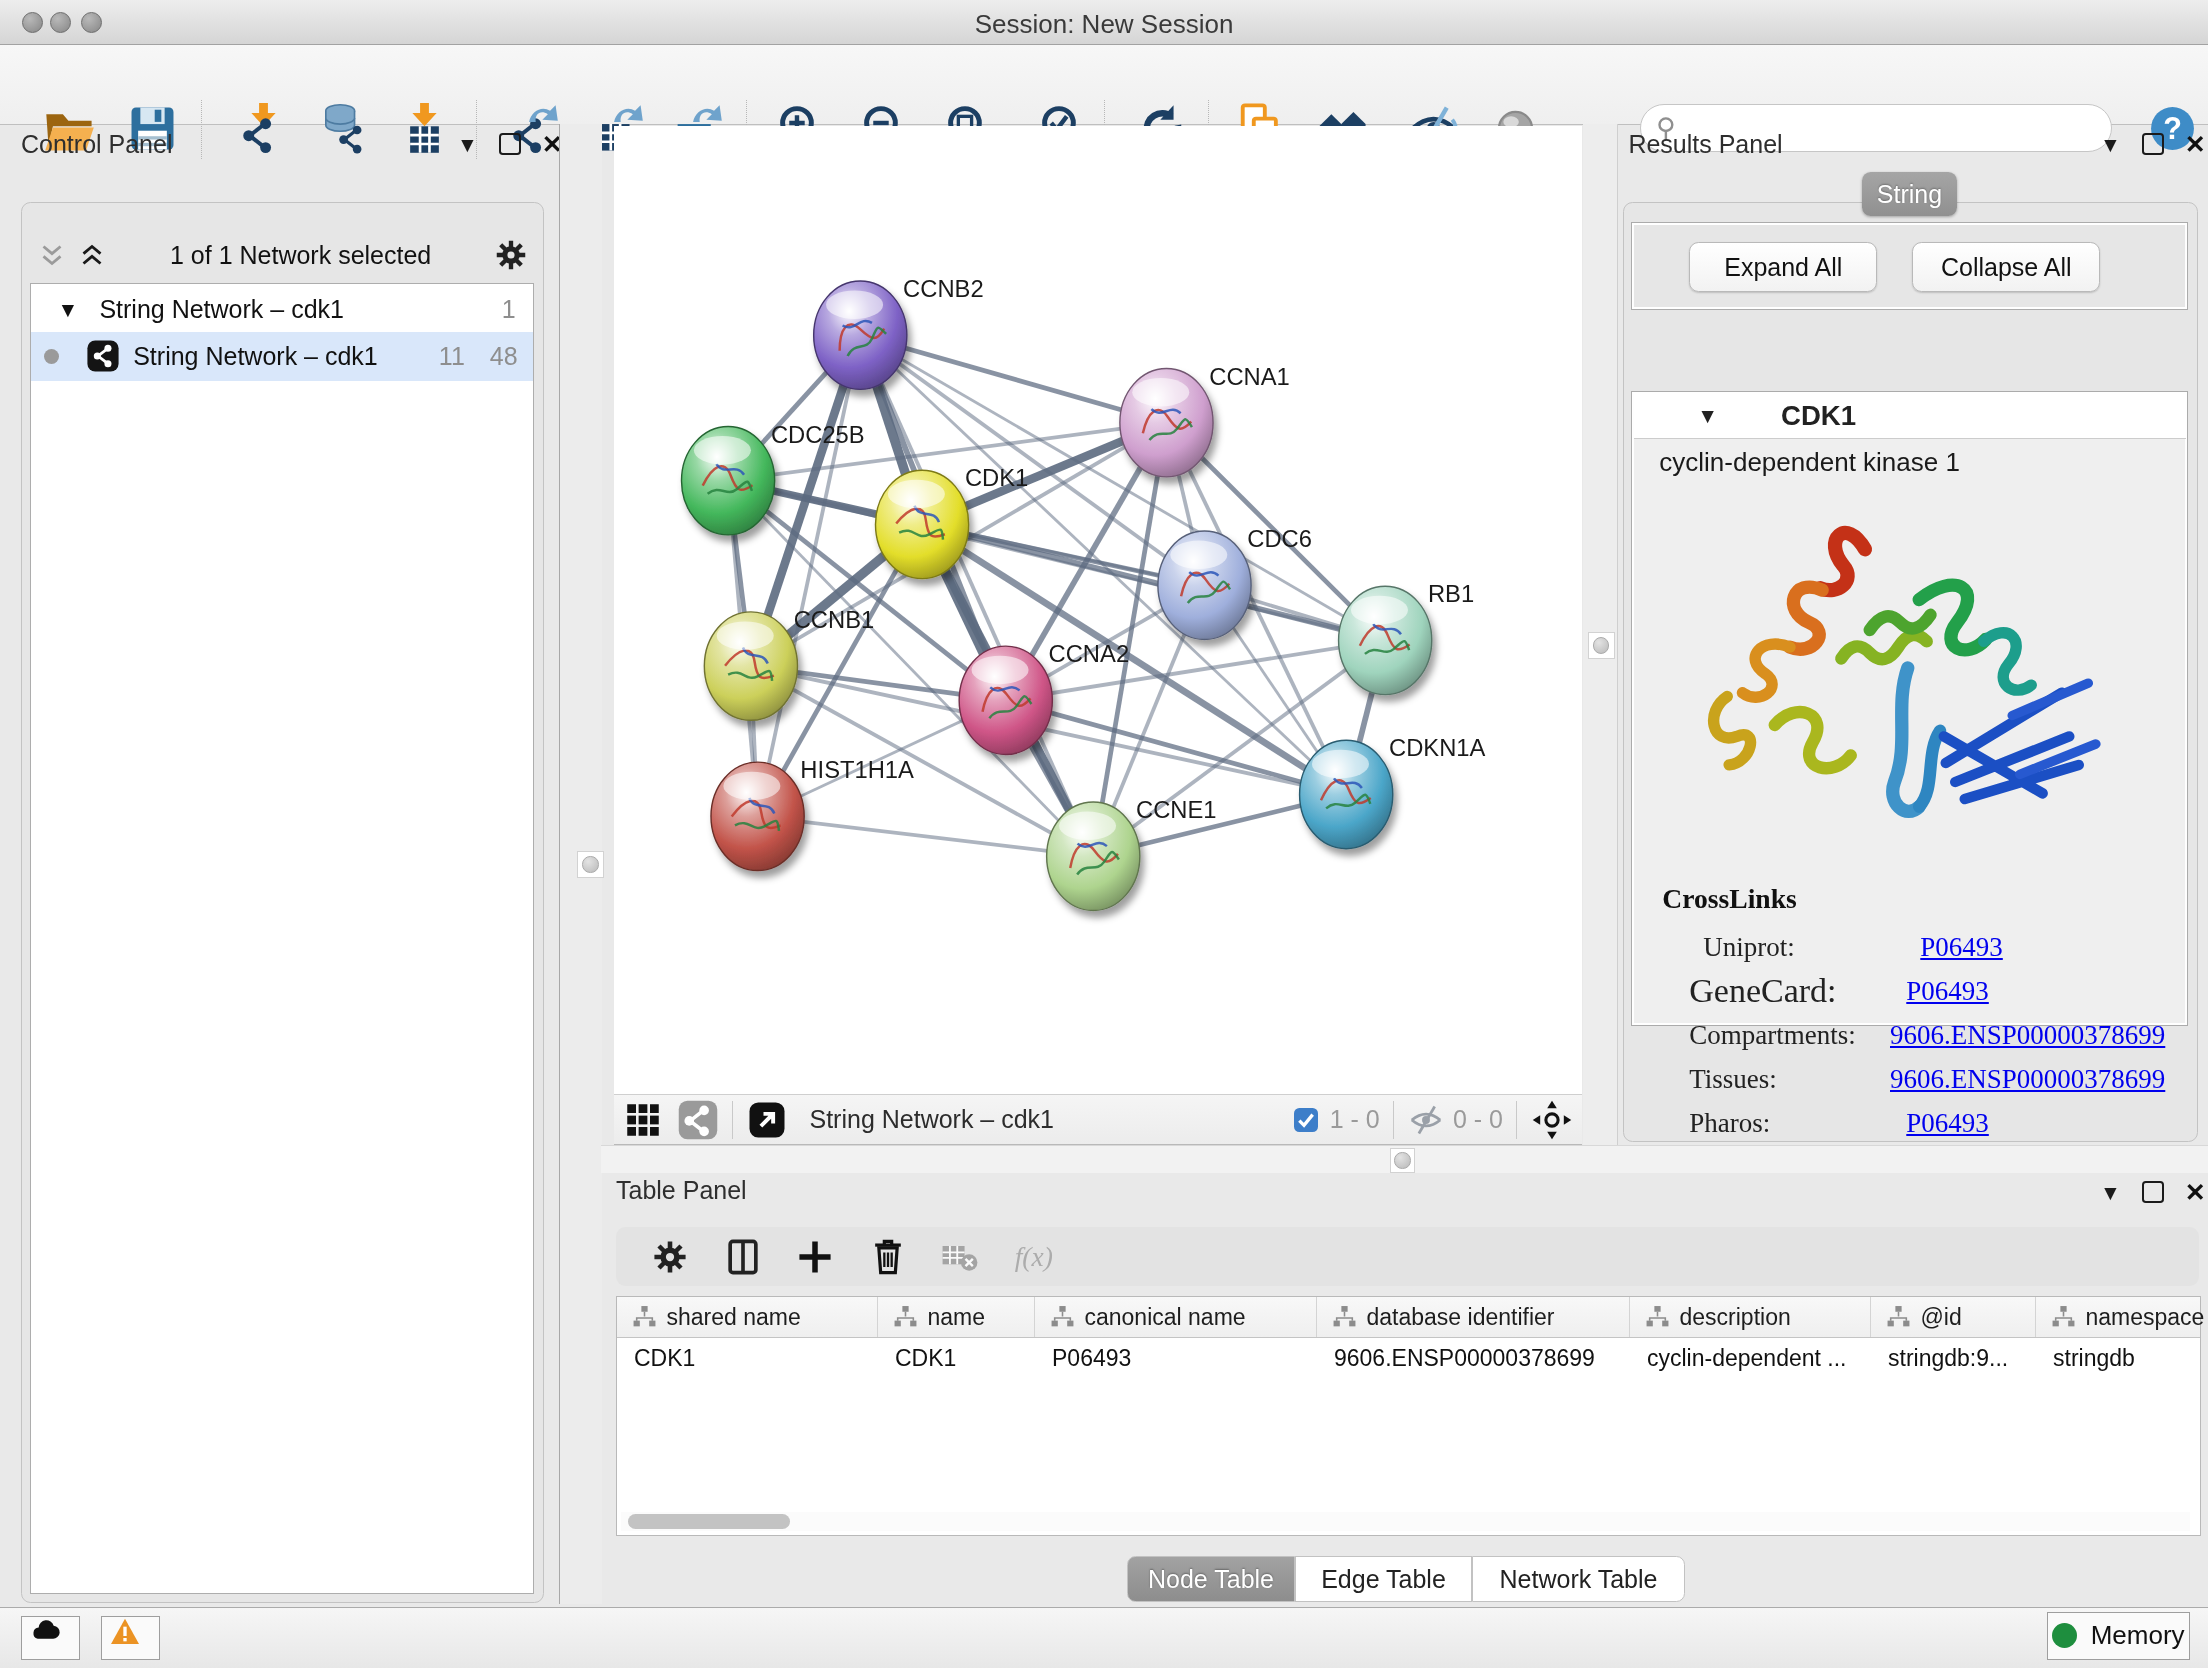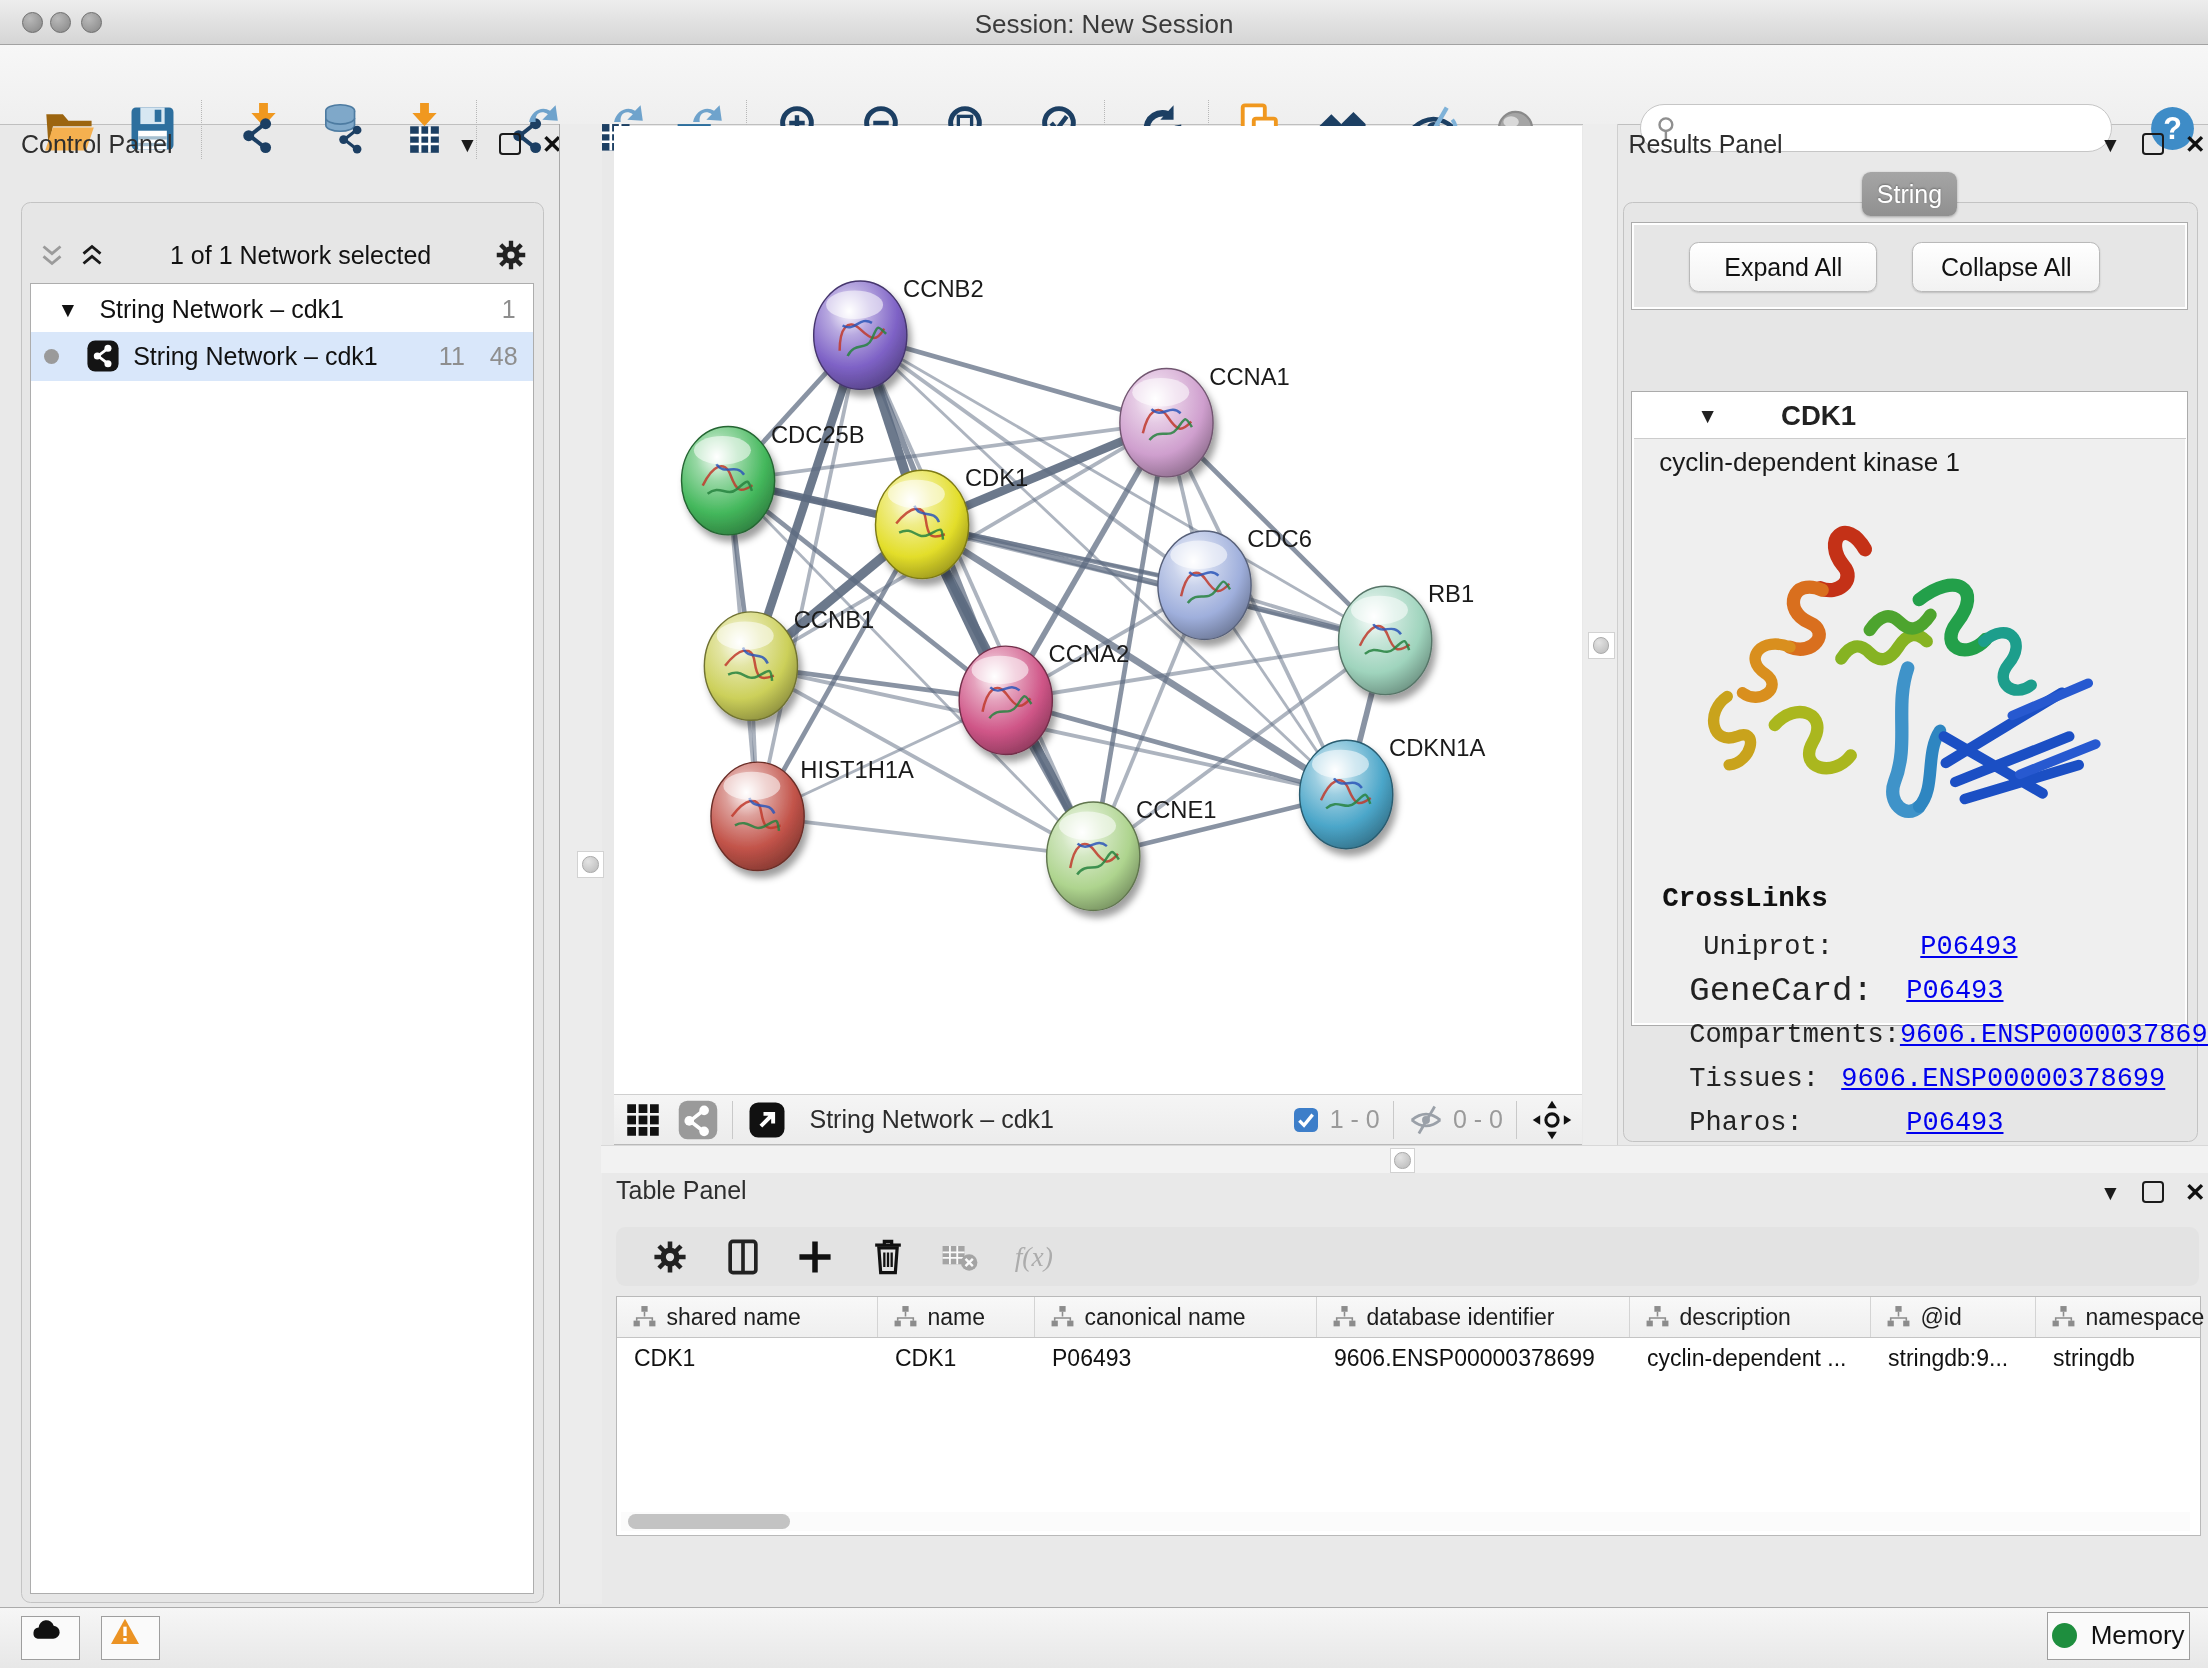--- a/index.html
+++ b/index.html
@@ -47,21 +47,21 @@
   .split-chip{background:#fff;border:1px solid #d2d2d2;display:flex;align-items:center;justify-content:center}
   .split-dot{width:14.3px;height:14.3px;border-radius:50%;
      background:radial-gradient(circle at 35% 30%,#e3e3e3,#b9b9b9);border:1px solid #ababab}
   
   .stringtab{background:linear-gradient(#a5a5a5,#909090);color:#fff;font-size:25px;
      border-radius:8.6px;display:flex;align-items:center;justify-content:center;
      text-shadow:0 -1px 1.9px rgba(0,0,0,.3);box-shadow:0 1px 2.9px rgba(0,0,0,.3);cursor:pointer}
   .btn{background:linear-gradient(#ffffff,#f2f2f2);border:1px solid #b9b9b9;border-radius:9.5px;
      font-size:25px;color:#111;display:flex;align-items:center;justify-content:center;cursor:pointer;
      box-shadow:0 1px 1.9px rgba(0,0,0,.18)}
-  .serif{font-family:Liberation Mono, monospace}
+  .serif{font-family:Liberation Serif, serif}
   .xlink{color:#0000ee;text-decoration:underline;cursor:pointer}
   
   .tp-ico{width:44px;height:44px}
   .tp-ico svg{width:100%;height:100%}
   .tbl-head{display:flex;background:linear-gradient(#f8f8f8,#efefef);border-bottom:1.9px solid #c4c4c4;height:40px}
   .tbl-hcell{display:flex;align-items:center;font-size:23px;color:#1d1d1d;box-sizing:border-box;
      border-right:1px solid #d4d4d4;overflow:hidden;white-space:nowrap;flex:none}
   .tbl-hcell svg{width:25px;height:25px;margin:0 9.5px 0 15px;flex:none}
   .tbl-row{display:flex;height:40px}
   .tbl-cell{display:flex;align-items:center;font-size:23px;color:#111;box-sizing:border-box;
@@ -789,20 +789,25 @@
           <div class="tbl-cell" style="width: 313px;">9606.ENSP00000378699</div>
           <div class="tbl-cell" style="width: 241px;">cyclin-dependent ...</div>
           <div class="tbl-cell" style="width: 165px;">stringdb:9...</div>
           <div class="tbl-cell" style="width: 266px;">stringdb</div>
         </div>
       </div>
     <div class="abs" style="left:3.8px;bottom:3.8px;width:1569px;height:19px;background:#fbfbfb">
       <div class="abs" style="left:7.6px;top:1.9px;width:162px;height:15px;background:#c3c3c3;border-radius:7.6px"></div>
     </div>
   </div>
+  <div class="abs bottabs" style="left:526px;top:384px" id="bottabs">
+      <div class="bottab sel" style="width: 168px; border-radius: 8.6px 0px 0px 8.6px;">Node Table</div>
+      <div class="bottab" style="width: 177px; border-radius: 0px;">Edge Table</div>
+      <div class="bottab" style="width: 213px; border-radius: 0px 8.6px 8.6px 0px;">Network Table</div>
+    </div>
 </div>
 
 <div class="abs statusbar">
   <div class="abs st-btn" style="left:21px;top:7.6px">
     <span class="tp-ico" id="cloud-ico"><svg viewBox="0 0 48 48">
           <path d="M13 34a8.5 8.5 0 0 1 1.5-16.7A11.5 11.5 0 0 1 37 14.5 9 9 0 0 1 35.5 34z" fill="#111"></path>
         </svg></span>
   </div>
   <div class="abs st-btn" style="left:101px;top:7.6px">
     <span class="tp-ico" id="warn-ico"><svg viewBox="0 0 48 48">

